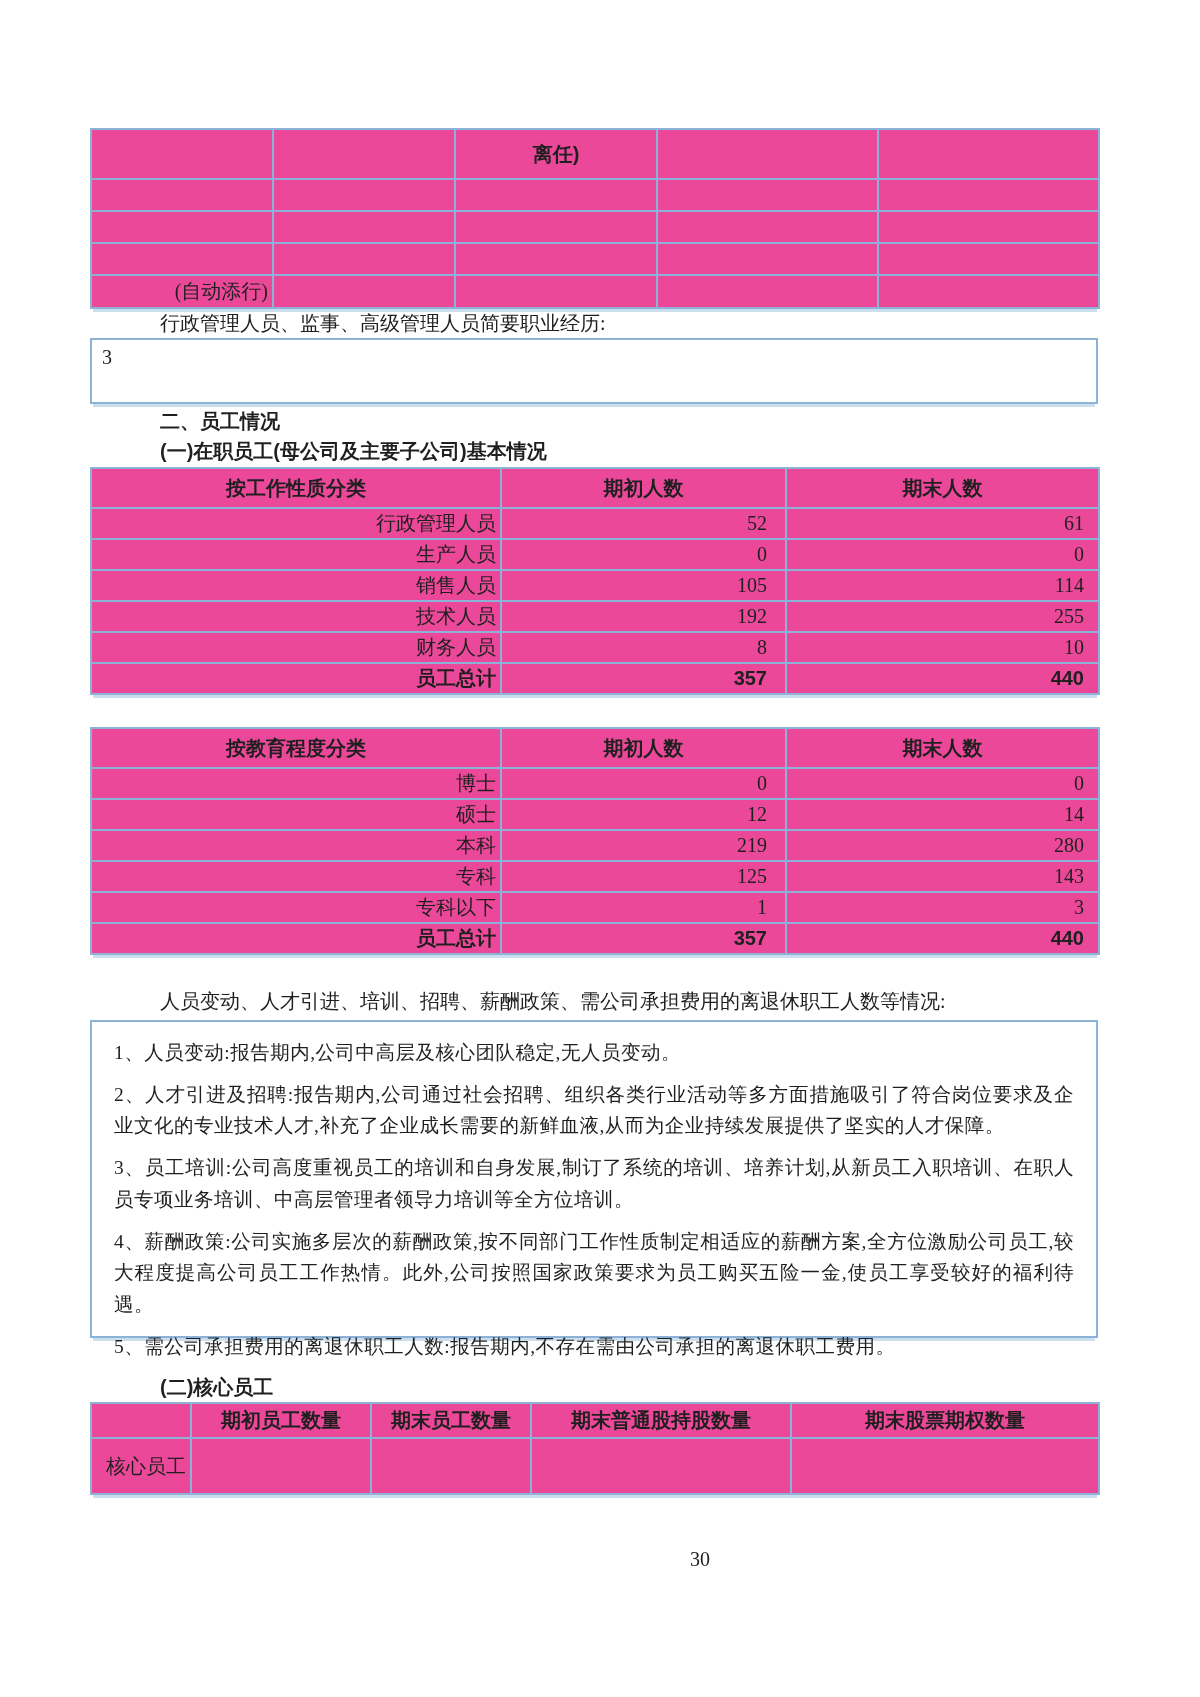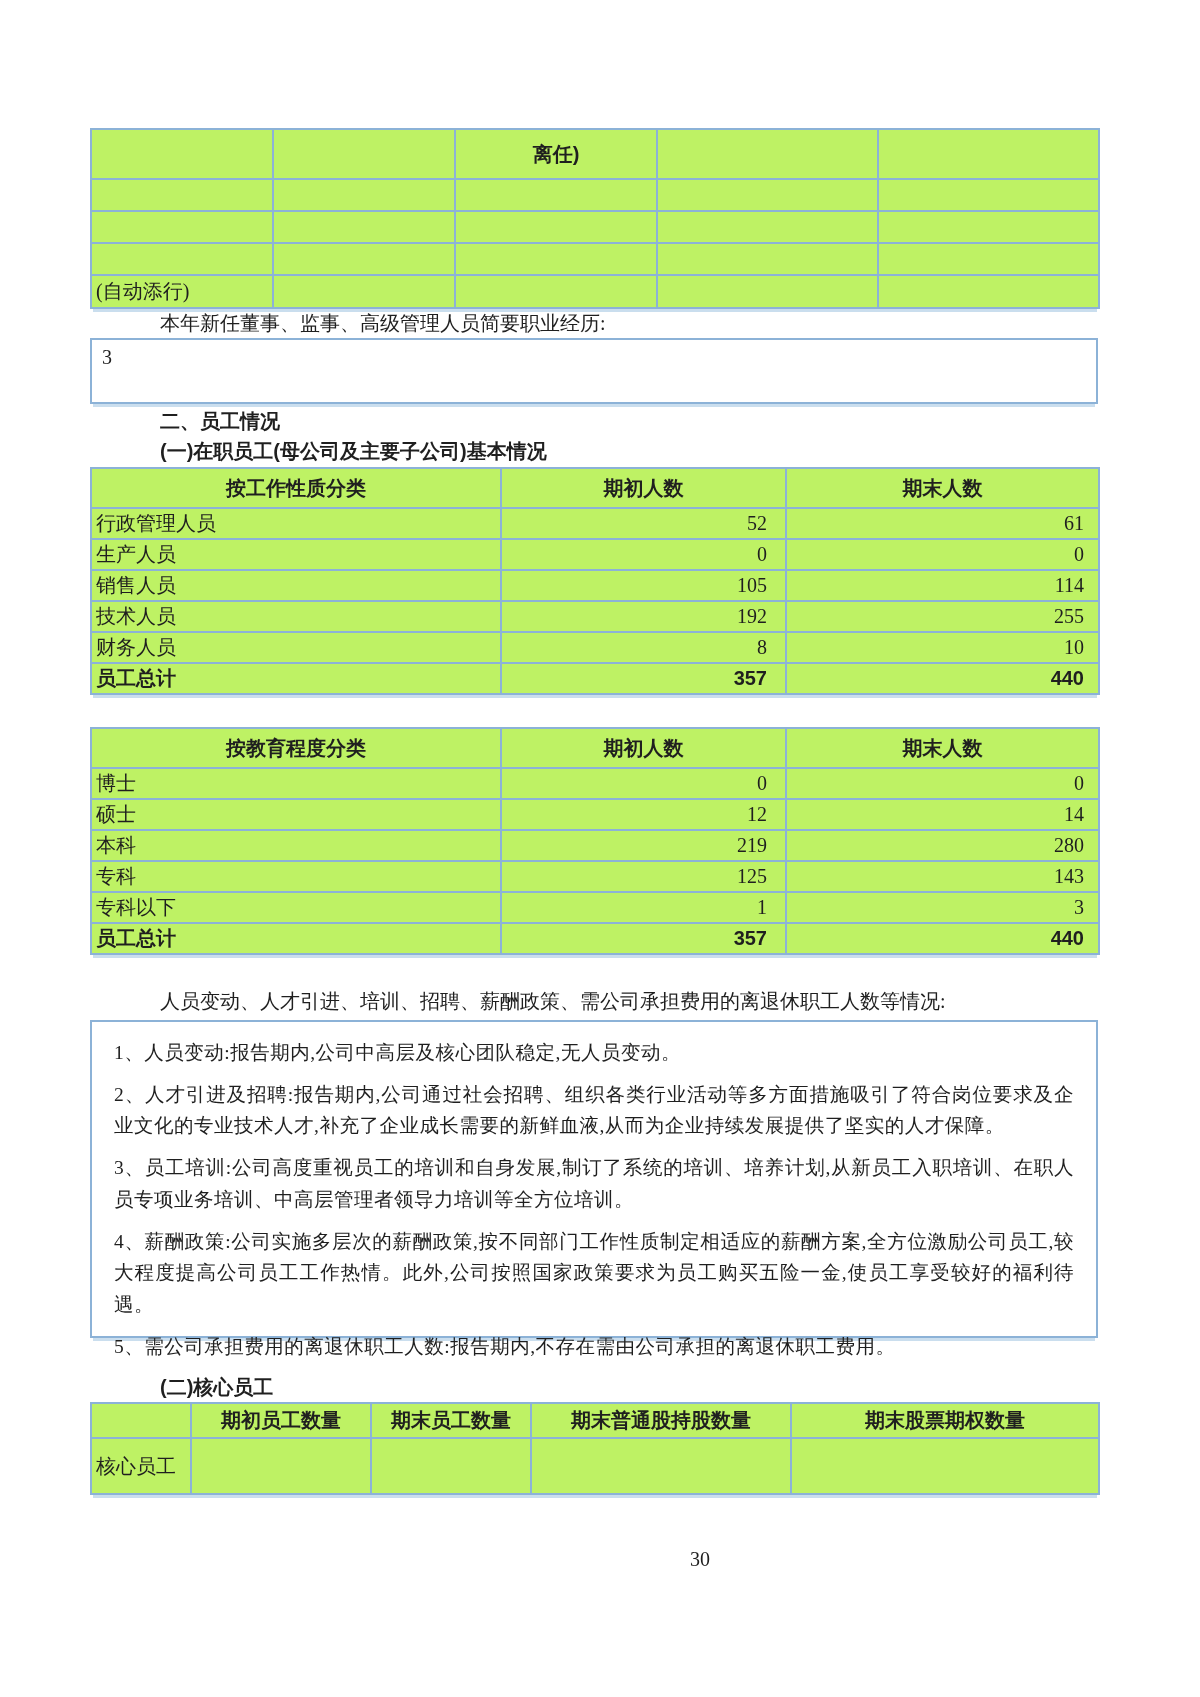--- a/index.html
+++ b/index.html
@@ -3,25 +3,25 @@
 <meta charset="utf-8">
 <style>
   html,body { margin:0; padding:0; background:#ffffff; }
   .page {
     position:relative; width:1200px; height:1697px; background:#ffffff;
     font-family:"Liberation Serif","DejaVu Serif",serif;
     color:#1f1f1f; overflow:hidden;
   }
   .abs { position:absolute; }
 
-  table { border-collapse:collapse; table-layout:fixed; background:#bef264; }
+  table { border-collapse:collapse; table-layout:fixed; background:#ec4899; }
   td { border:2px solid #8cb2d7; font-size:20px; padding:0 4px; overflow:hidden; }
   .echo { box-shadow:0 6px 0 -3px #cadeee; }
 
-  .cell-center { text-align:left; }
+  .cell-center { text-align:right; }
   .cell-num { text-align:right; padding-right:14px; }
   .cell-num-mid { text-align:right; padding-right:18px; }
   .hdr { font-family:"Liberation Sans","DejaVu Sans",sans-serif; font-weight:bold; text-align:center; }
   .total-row td { font-family:"Liberation Sans","DejaVu Sans",sans-serif; font-weight:bold; }
 
   .note { font-size:20px; line-height:26px; white-space:nowrap; }
   .heading { font-family:"Liberation Sans","DejaVu Sans",sans-serif; font-weight:bold; font-size:20px; line-height:26px; white-space:nowrap; }
 
   .txt-box { border:2px solid #8cb2d7; background:#fff; box-sizing:border-box; }
   .hr-box p { margin:10px; font-size:19.5px; line-height:31.7px; text-align:justify; letter-spacing:0.5px; }
@@ -73,21 +73,21 @@
     <tr style="height:33px">
       <td class="cell-center">(自动添行)</td>
       <td></td>
           <td></td>
       <td></td>
           <td></td>
     </tr>
   </tbody>
     </table>
 
-  <div class="abs note" style="left:160px; top:310px;">本年新任董事、监事、高级管理人员简要职业经历:</div>
+  <div class="abs note" style="left:160px; top:310px;">行政管理人员、监事、高级管理人员简要职业经历:</div>
 
   <div class="abs txt-box echo" style="left:90px; top:338px; width:1008px; height:66px; padding:4px 10px;">
     <span class="note">3</span>
   </div>
 
   <div class="abs heading" style="left:160px; top:408px;">二、员工情况</div>
 
   <div class="abs heading" style="left:160px; top:438px;">(一)在职员工(母公司及主要子公司)基本情况</div>
 
   <table class="abs echo" style="left:90px; top:467px; width:1008px;">

